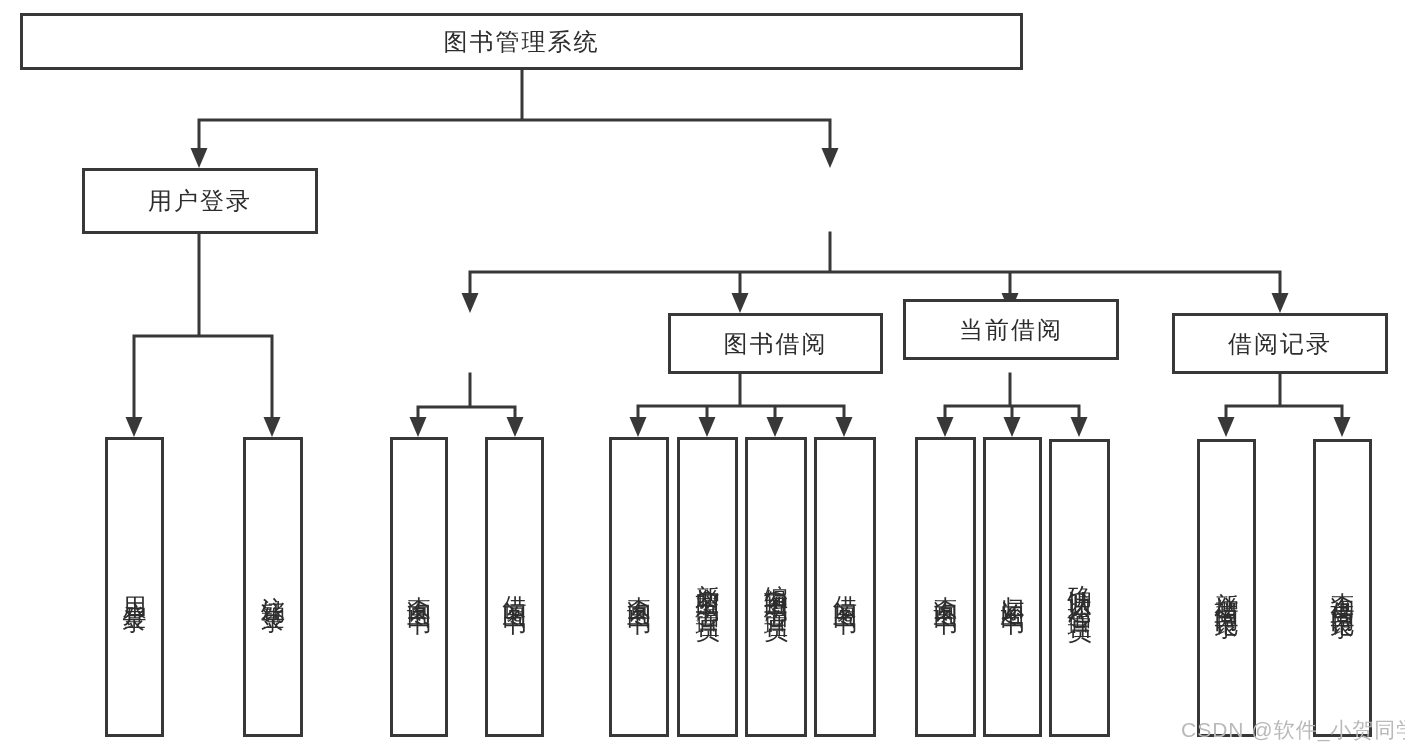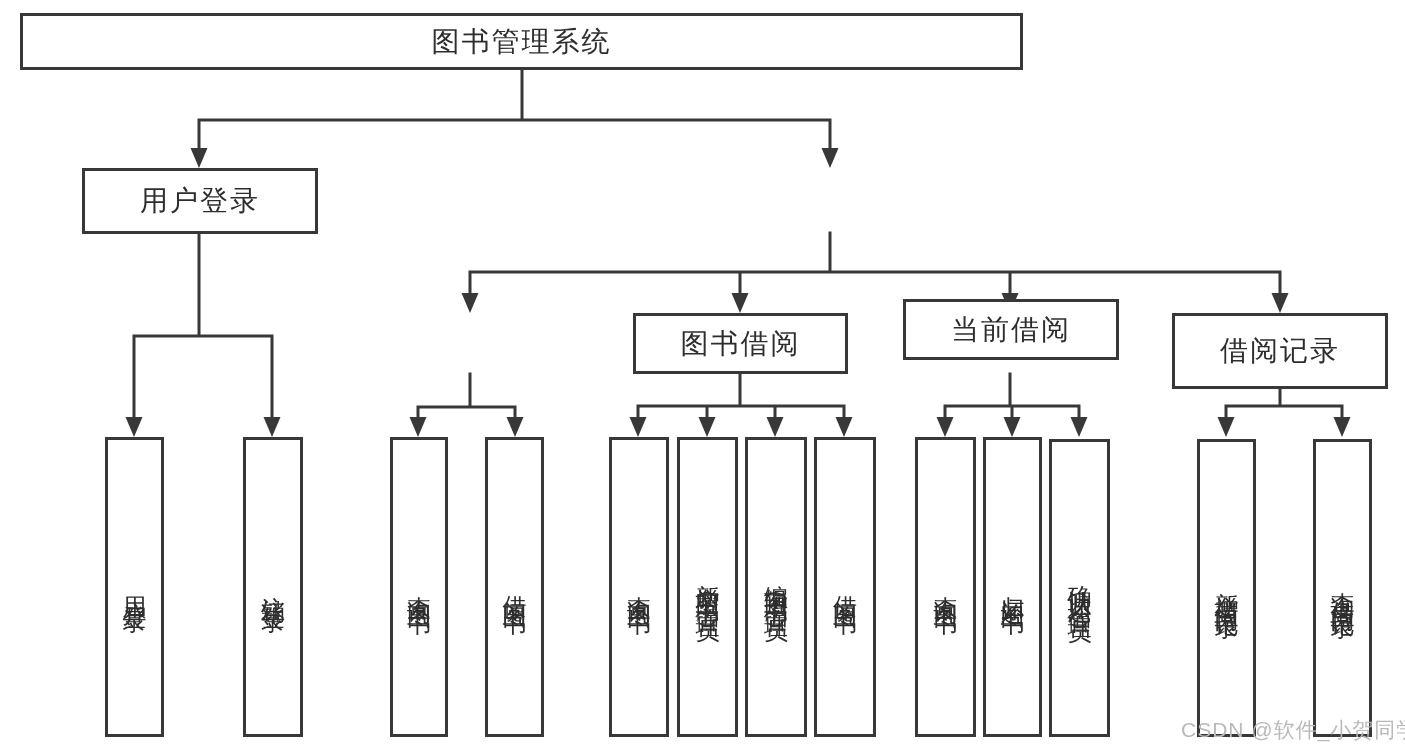--- a/index.html
+++ b/index.html
@@ -39,21 +39,21 @@
     border: 3px solid var(--line);
     display: flex;
     align-items: center;
     justify-content: center;
     color: var(--text);
   }
   .node .lbl {
     white-space: nowrap;
   }
   .node.h .lbl {
-    font-size: 28px;
+    font-size: 24px;
     letter-spacing: 2px;
   }
   .node.v .lbl {
     writing-mode: vertical-rl;
     text-orientation: mixed;
     font-size: 24px;
     letter-spacing: 5px;
     line-height: 1;
   }
   .watermark {
@@ -108,27 +108,27 @@
   </svg>
 
   <div class="node h" style="left:20px;top:13px;width:1003px;height:57px">
     <span class="lbl">图书管理系统</span>
   </div>
 
   <div class="node h" style="left:82px;top:168px;width:236px;height:66px">
     <span class="lbl">用户登录</span>
   </div>
 
-  <div class="node h" style="left:633px;top:313px;width:215px;height:61px">
+  <div class="node h" style="left:668px;top:313px;width:215px;height:61px">
     <span class="lbl">图书借阅</span>
   </div>
   <div class="node h" style="left:903px;top:299px;width:216px;height:61px">
     <span class="lbl">当前借阅</span>
   </div>
-  <div class="node h" style="left:1172px;top:313px;width:216px;height:76px">
+  <div class="node h" style="left:1172px;top:313px;width:216px;height:61px">
     <span class="lbl">借阅记录</span>
   </div>
 
   <div class="node v" style="left:105px;top:437px;width:59px;height:300px">
     <span class="lbl">用户登录</span>
   </div>
   <div class="node v" style="left:243px;top:437px;width:60px;height:300px">
     <span class="lbl">注销登录</span>
   </div>
 

